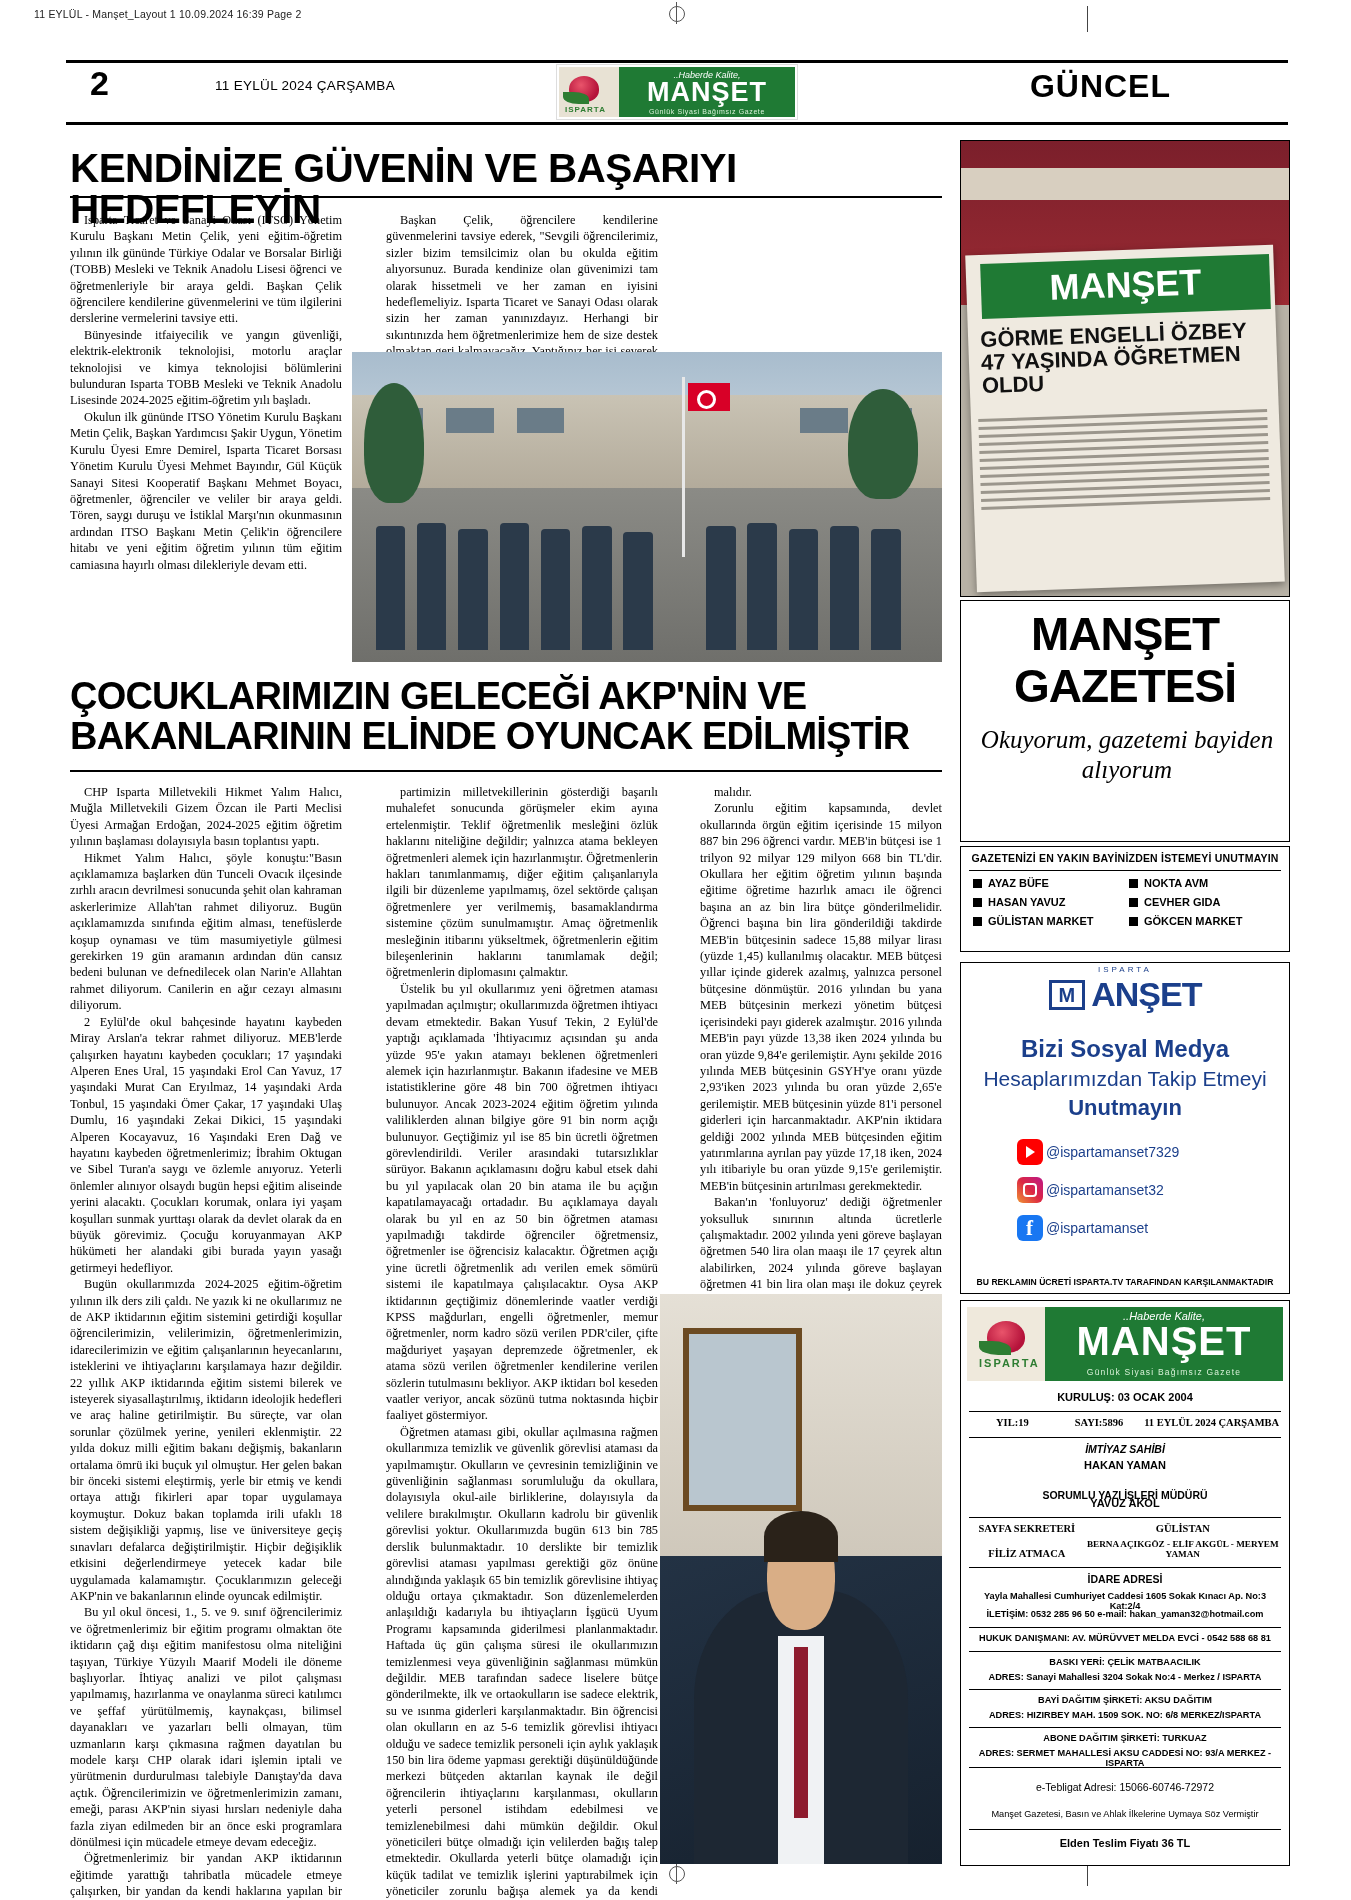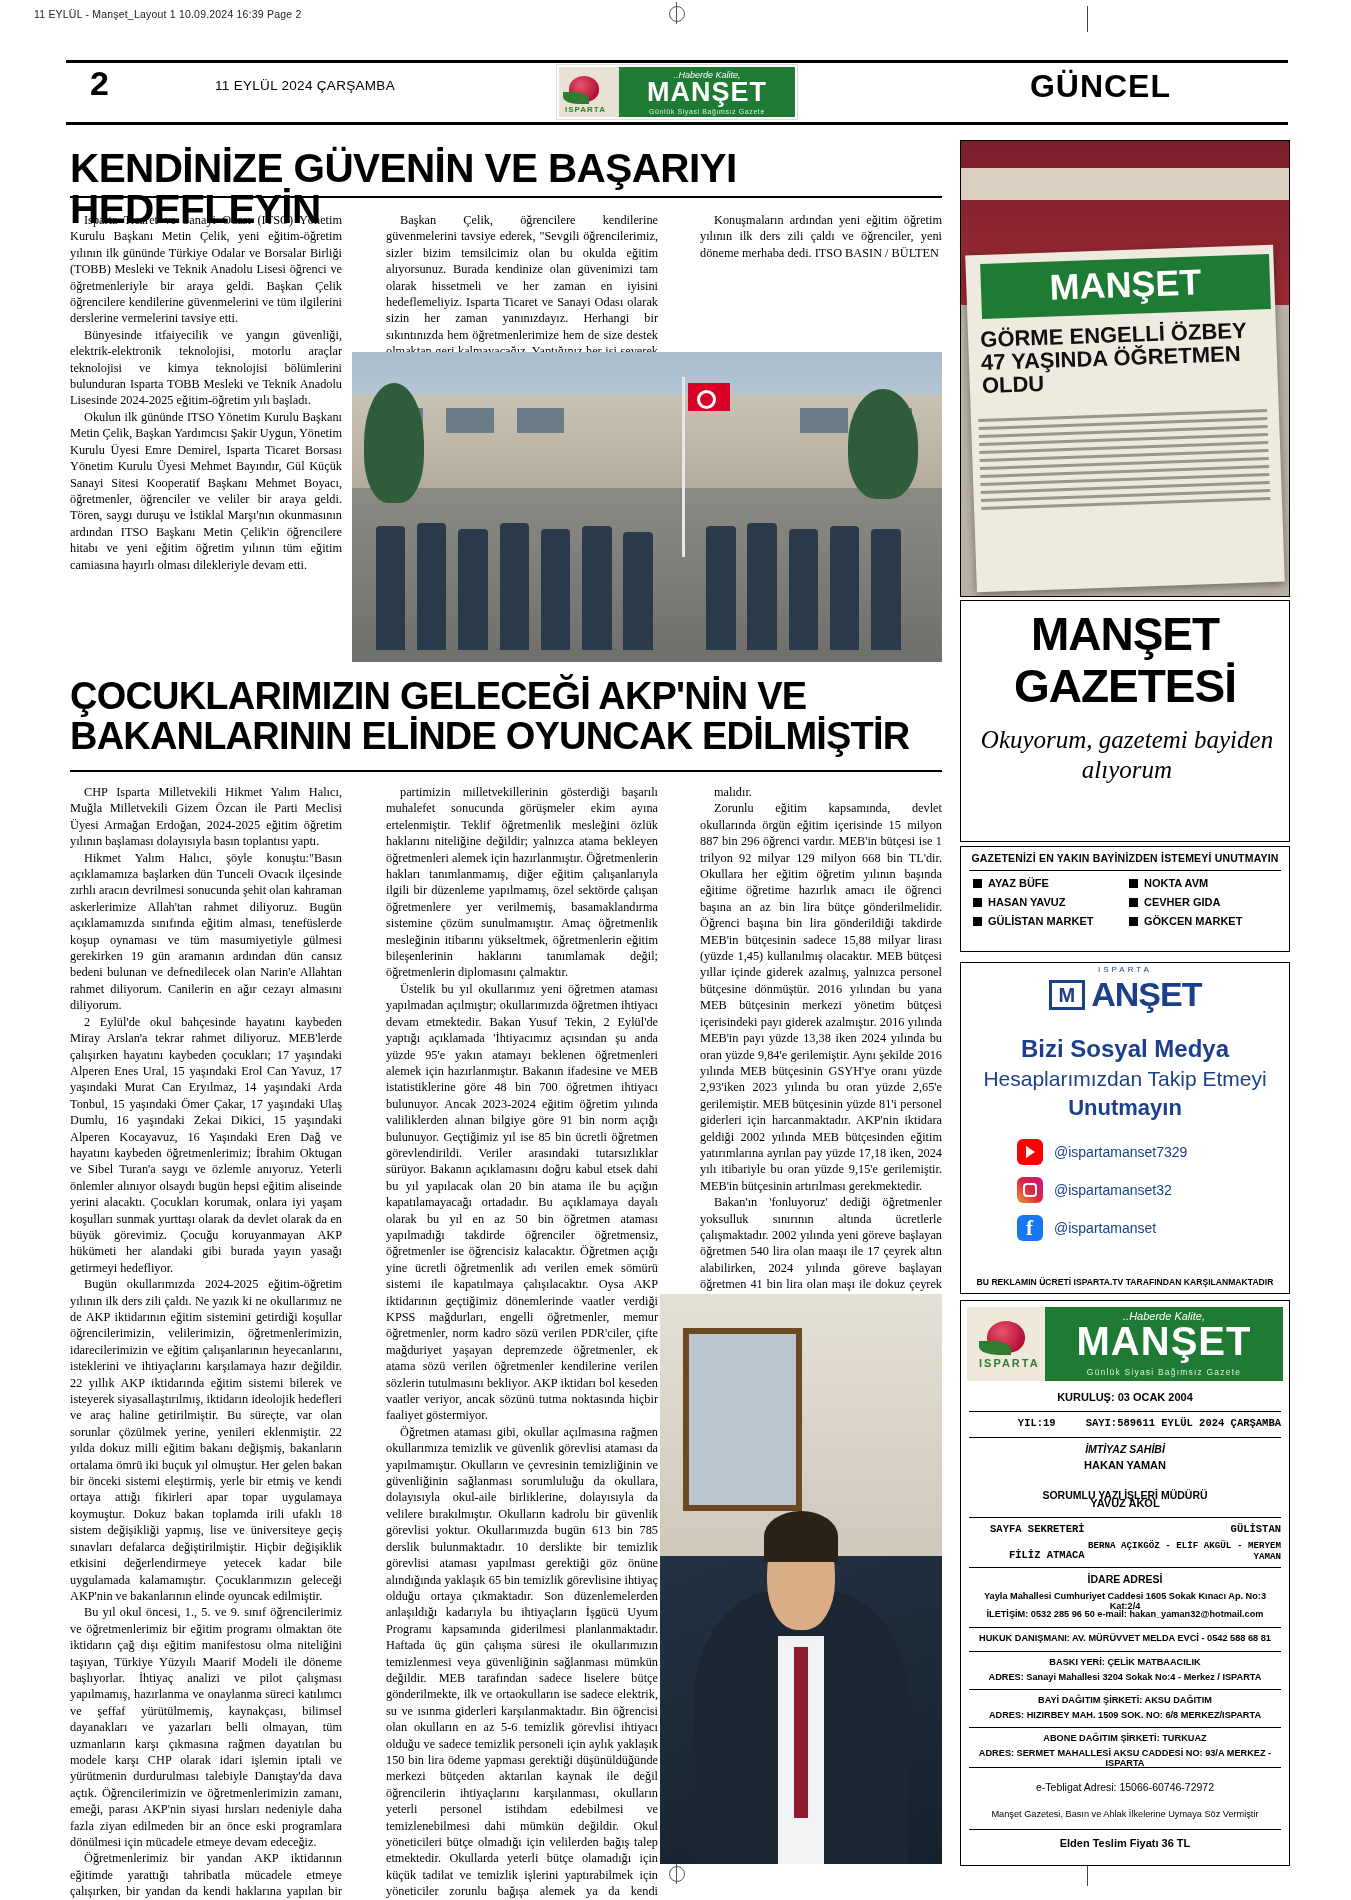--- a/index.html
+++ b/index.html
@@ -93,21 +93,21 @@
 
   .smad{position:absolute;left:960px;top:962px;width:328px;height:330px;border:1px solid #000;background:#fff;overflow:hidden;}
   .smad .sm-logo{position:absolute;left:0;right:0;top:12px;text-align:center;}
   .sm-m{display:inline-block;font-family:"Liberation Sans",sans-serif;font-weight:bold;font-size:20px;color:#1b3f8b;border:3px solid #1b3f8b;padding:2px 7px;line-height:1;vertical-align:middle;}
   .sm-name{display:inline-block;font-family:"Liberation Sans",sans-serif;font-weight:bold;font-size:34px;color:#1b3f8b;letter-spacing:-1px;vertical-align:middle;margin-left:6px;}
   .sm-isp{position:absolute;left:0;right:0;top:2px;text-align:center;font-family:"Liberation Sans",sans-serif;font-size:8px;color:#1b3f8b;letter-spacing:3px;}
   .sm-l1{position:absolute;left:0;right:0;top:72px;text-align:center;font-family:"Liberation Sans",sans-serif;font-weight:bold;font-size:24px;color:#1b3f8b;}
   .sm-l2{position:absolute;left:0;right:0;top:104px;text-align:center;font-family:"Liberation Sans",sans-serif;font-size:21px;color:#1b3f8b;}
   .sm-l3{position:absolute;left:0;right:0;top:132px;text-align:center;font-family:"Liberation Sans",sans-serif;font-weight:bold;font-size:22px;color:#1b3f8b;}
   .sm-rows{position:absolute;left:56px;top:176px;}
-  .sm-row{display:flex;align-items:center;gap:11px;margin-bottom:12px;}
+  .sm-row{display:flex;align-items:center;gap:3px;margin-bottom:12px;}
   .sm-ic{width:26px;height:26px;border-radius:6px;display:inline-block;position:relative;}
   .ic-yt{background:#ff0000;}
   .ic-yt:after{content:"";position:absolute;left:9px;top:7px;border-left:9px solid #fff;border-top:6px solid transparent;border-bottom:6px solid transparent;}
   .ic-ig{background:linear-gradient(45deg,#f09433,#dc2743,#bc1888);}
   .ic-ig:after{content:"";position:absolute;left:6px;top:6px;width:10px;height:10px;border:2px solid #fff;border-radius:4px;}
   .ic-fb{background:#1877f2;}
   .ic-fb:after{content:"f";position:absolute;left:9px;top:1px;color:#fff;font-family:"Liberation Serif",serif;font-weight:bold;font-size:21px;}
   .sm-handle{font-family:"Liberation Sans",sans-serif;font-size:14px;color:#1b3f8b;}
   .sm-foot{position:absolute;left:0;right:0;bottom:6px;text-align:center;font-family:"Liberation Sans",sans-serif;font-weight:bold;font-size:8.6px;}
 
@@ -122,21 +122,21 @@
   .imp-sub{position:absolute;left:78px;right:0;bottom:4px;text-align:center;font-family:"Liberation Sans",sans-serif;font-size:8.5px;color:#d9f2d9;letter-spacing:1.2px;}
 
   .imp-line{position:absolute;left:8px;right:8px;height:1px;background:#000;}
   .imp-c{position:absolute;left:8px;right:8px;text-align:center;font-family:"Liberation Sans",sans-serif;}
   .imp-b{font-weight:bold;}
   .imp-sm{font-size:9.2px;}
   .imp-md{font-size:10.5px;}
   .imp-lg{font-size:11px;}
 
   .two{position:absolute;left:8px;right:8px;display:flex;}
-  .two>div{flex:1;text-align:right;font-family:Liberation Mono, monospace;}
+  .two>div{flex:1;text-align:center;font-family:Liberation Serif, serif;}
 </style>
 </head>
 <body>
 
 <div class="page">
 
   <div class="printline">11 EYLÜL - Manşet_Layout 1  10.09.2024  16:39  Page 2</div>
   <div class="reg-top"></div>
   <div class="reg-bot"></div>
   <div class="cropmark cm1"></div>
@@ -163,23 +163,20 @@
   <div class="headline1">KENDİNİZE GÜVENİN VE BAŞARIYI HEDEFLEYİN</div>
   <div class="rule-h1"></div>
 
   <div class="col c1">
     <p>Isparta Ticaret ve Sanayi Odası (ITSO) Yönetim Kurulu Başkanı Metin Çelik, yeni eğitim-öğretim yılının ilk gününde Türkiye Odalar ve Borsalar Birliği (TOBB) Mesleki ve Teknik Anadolu Lisesi öğrenci ve öğretmenleriyle bir araya geldi. Başkan Çelik öğrencilere kendilerine güvenmelerini ve tüm ilgilerini derslerine vermelerini tavsiye etti.</p>
     <p>Bünyesinde itfaiyecilik ve yangın güvenliği, elektrik-elektronik teknolojisi, motorlu araçlar teknolojisi ve kimya teknolojisi bölümlerini bulunduran Isparta TOBB Mesleki ve Teknik Anadolu Lisesinde 2024-2025 eğitim-öğretim yılı başladı.</p>
     <p>Okulun ilk gününde ITSO Yönetim Kurulu Başkanı Metin Çelik, Başkan Yardımcısı Şakir Uygun, Yönetim Kurulu Üyesi Emre Demirel, Isparta Ticaret Borsası Yönetim Kurulu Üyesi Mehmet Bayındır, Gül Küçük Sanayi Sitesi Kooperatif Başkanı Mehmet Boyacı, öğretmenler, öğrenciler ve veliler bir araya geldi. Tören, saygı duruşu ve İstiklal Marşı'nın okunmasının ardından ITSO Başkanı Metin Çelik'in öğrencilere hitabı ve yeni eğitim öğretim yılının tüm eğitim camiasına hayırlı olması dilekleriyle devam etti.</p>
   </div>
   <div class="col c2">
     <p>Başkan Çelik, öğrencilere kendilerine güvenmelerini tavsiye ederek, "Sevgili öğrencilerimiz, sizler bizim temsilcimiz olan bu okulda eğitim alıyorsunuz. Burada kendinize olan güvenimizi tam olarak hissetmeli ve her zaman en iyisini hedeflemeliyiz. Isparta Ticaret ve Sanayi Odası olarak sizin her zaman yanınızdayız. Herhangi bir sıkıntınızda hem öğretmenlerimize hem de size destek olmaktan geri kalmayacağız. Yaptığınız her işi severek yapmalısınız; çünkü bir işi severek yaparsanız, hayatta daha başarılı olursunuz. Hedeflerimize ulaşmada en büyük destek kendi içimizdeki motivasyon ve özveridir. Kendinize güvenin ve tüm ilginizi derslerinize ve eğitiminize verin." dedi.</p>
-  </div>
-  <div class="col c3">
-    <p>Konuşmaların ardından yeni eğitim öğretim yılının ilk ders zili çaldı ve öğrenciler, yeni döneme merhaba dedi. ITSO BASIN / BÜLTEN</p>
   </div>
 
   <div class="photo1">
     <div class="p1-sky"></div>
     <div class="p1-build"></div>
     <div class="p1-win" style="left:4%;top:18%;width:8%;height:8%;"></div>
     <div class="p1-win" style="left:16%;top:18%;width:8%;height:8%;"></div>
     <div class="p1-win" style="left:28%;top:18%;width:8%;height:8%;"></div>
     <div class="p1-win" style="left:76%;top:18%;width:8%;height:8%;"></div>
     <div class="p1-win" style="left:87%;top:18%;width:8%;height:8%;"></div>

